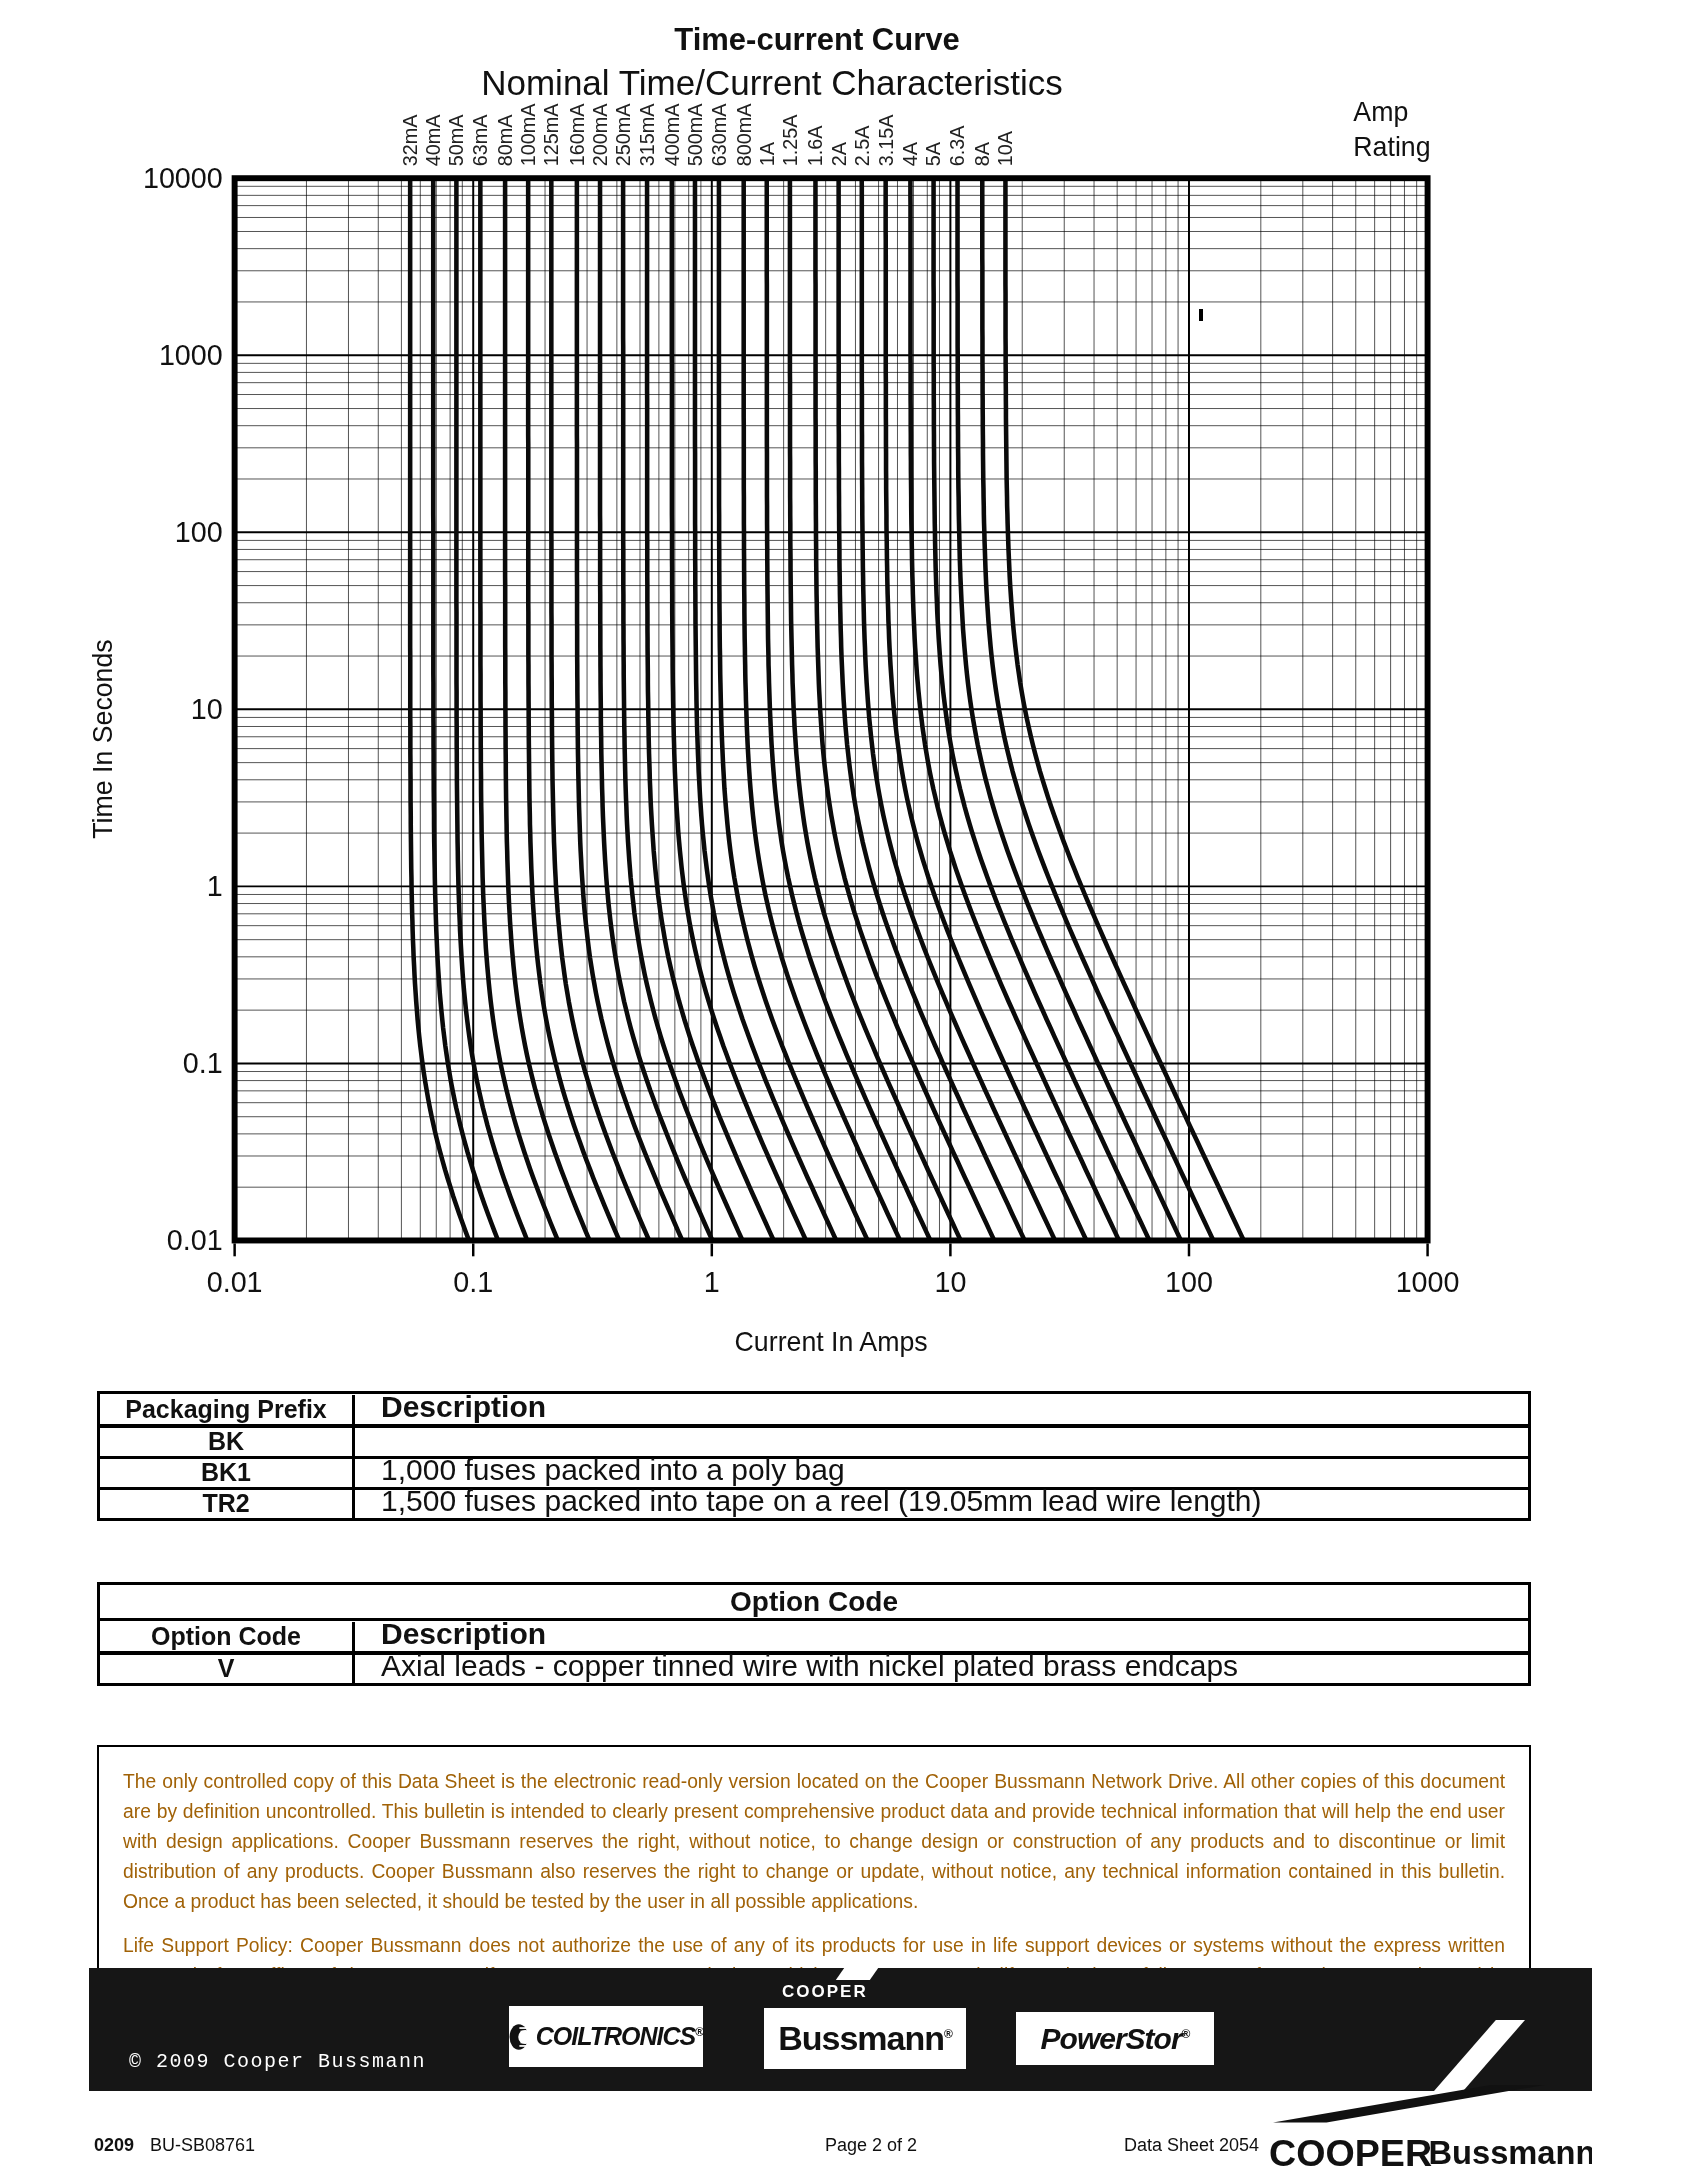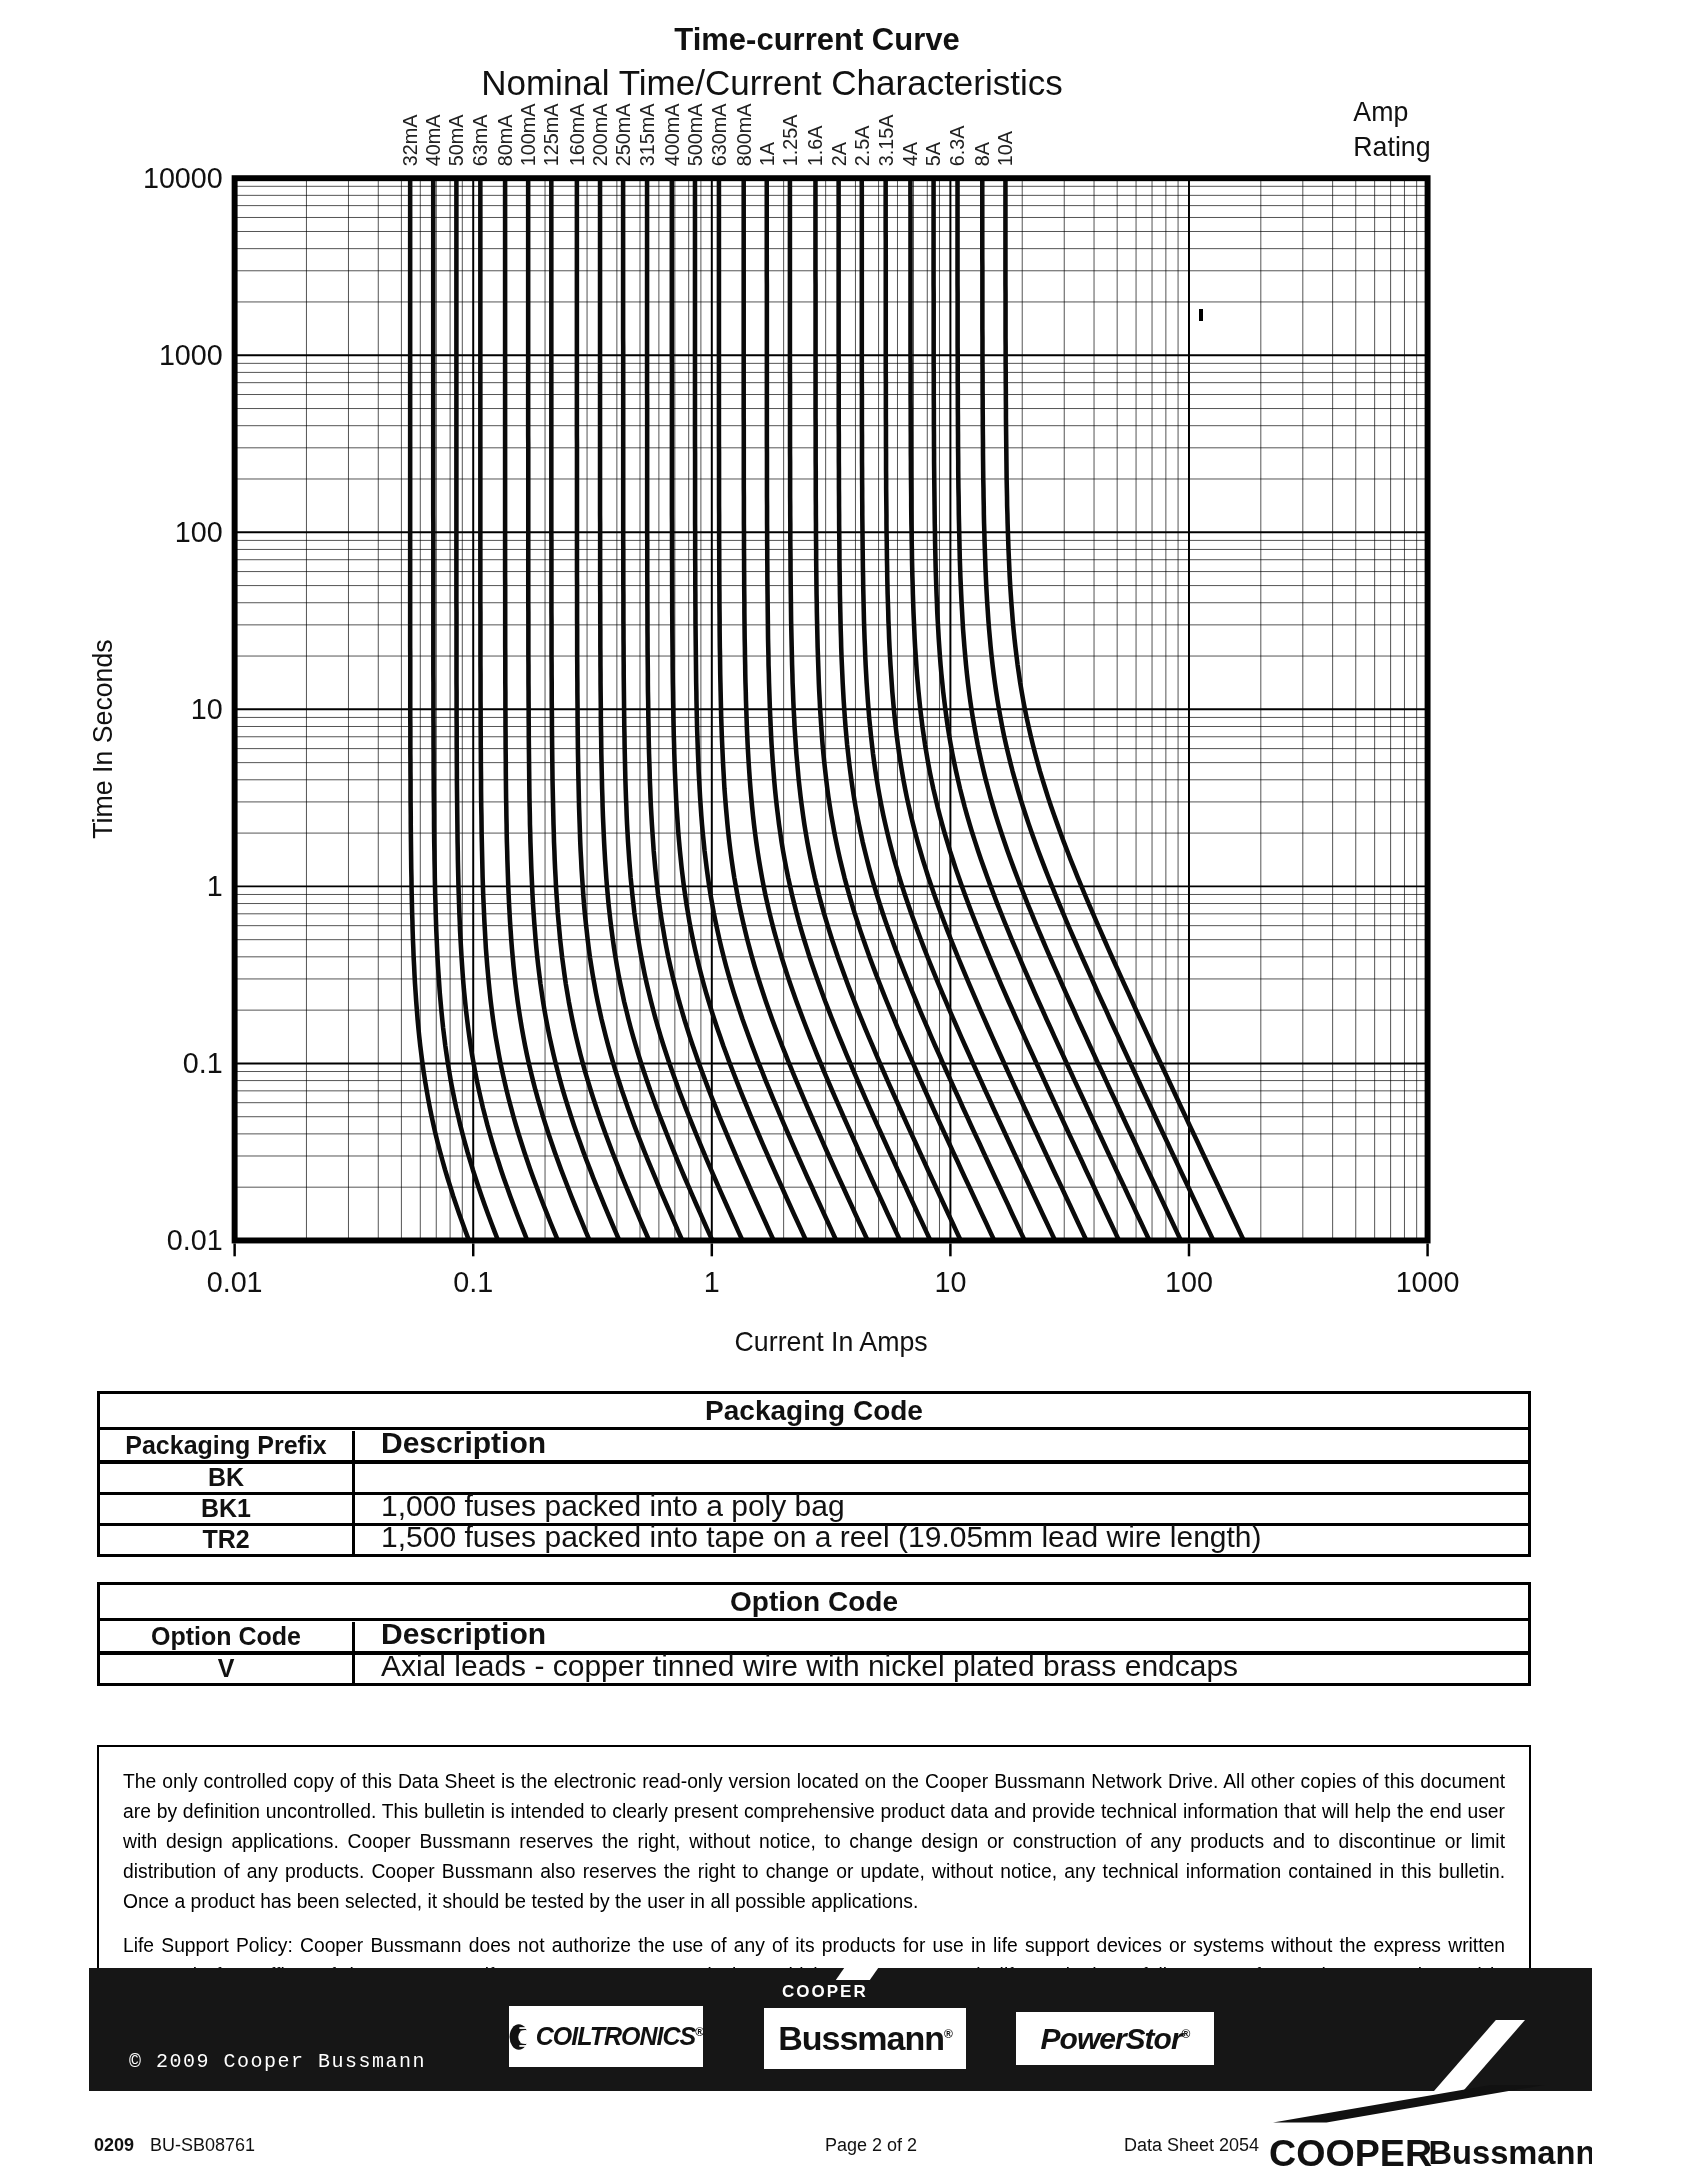--- a/index.html
+++ b/index.html
@@ -21,21 +21,21 @@
   .t-row.first { border-top:none; }
   .t-row.hdr { border-bottom:1px solid #000; }
   .t-c1 { width:255px; flex:0 0 255px; border-right:3px solid #000; display:flex;
           align-items:center; justify-content:center; font-size:25px; font-weight:bold; }
   .t-c2 { flex:1; display:flex; align-items:center; padding-left:26px; font-size:30px;border-radius:8px; }
   .t-c2.bold { font-weight:bold; }
 
   
   .disclaimer { left:97px; top:1745px; width:1434px; border:2px solid #000;
                 padding:20px 24px 18px 24px; background:#fff; }
-  .disclaimer p { font-size:19.3px; line-height:30px; color:#000000; text-align:justify; }
+  .disclaimer p { font-size:19.3px; line-height:30px; color:#a16207; text-align:justify; }
   .disclaimer p + p { margin-top:14px; }
 
   
   .bar { left:89px; top:1968px; width:1503px; height:123px; background:#161616; }
   .addr { left:129px; top:1994px; color:#fff; font-family:"Liberation Mono", monospace;
           font-size:20px; line-height:27px; letter-spacing:1.5px; white-space:pre; }
   .addr div:nth-child(2){ padding-left:12px; }
   .addr div:nth-child(3){ padding-left:12px; }
   .logo-box { position:absolute; background:#fff; display:flex; align-items:center; justify-content:center; }
   .coiltronics { left:509px; top:2006px; width:194px; height:61px; gap:6px; }
@@ -261,21 +261,20 @@
     </g>
     <g>
       <text x="1367" y="122" font-size="27" fill="#111" font-family="Liberation Sans, sans-serif">Amp</text>
       <text x="1367" y="158" font-size="27" fill="#111" font-family="Liberation Sans, sans-serif">Rating</text>
     </g>
   </svg>
 
 <div class="abs stray"></div>
 
 <div class="dtable" id="tbl-packaging" style="top:1391px">
-    <div class="t-title">Packaging Code</div>
     <div class="t-row first hdr">
       <div class="t-c1">Packaging Prefix</div>
       <div class="t-c2 bold">Description</div>
     </div>
     <div class="t-row">
       <div class="t-c1">BK</div>
     </div>
     <div class="t-row">
       <div class="t-c1">BK1</div>
       <div class="t-c2">1,000 fuses packed into a poly bag</div>

